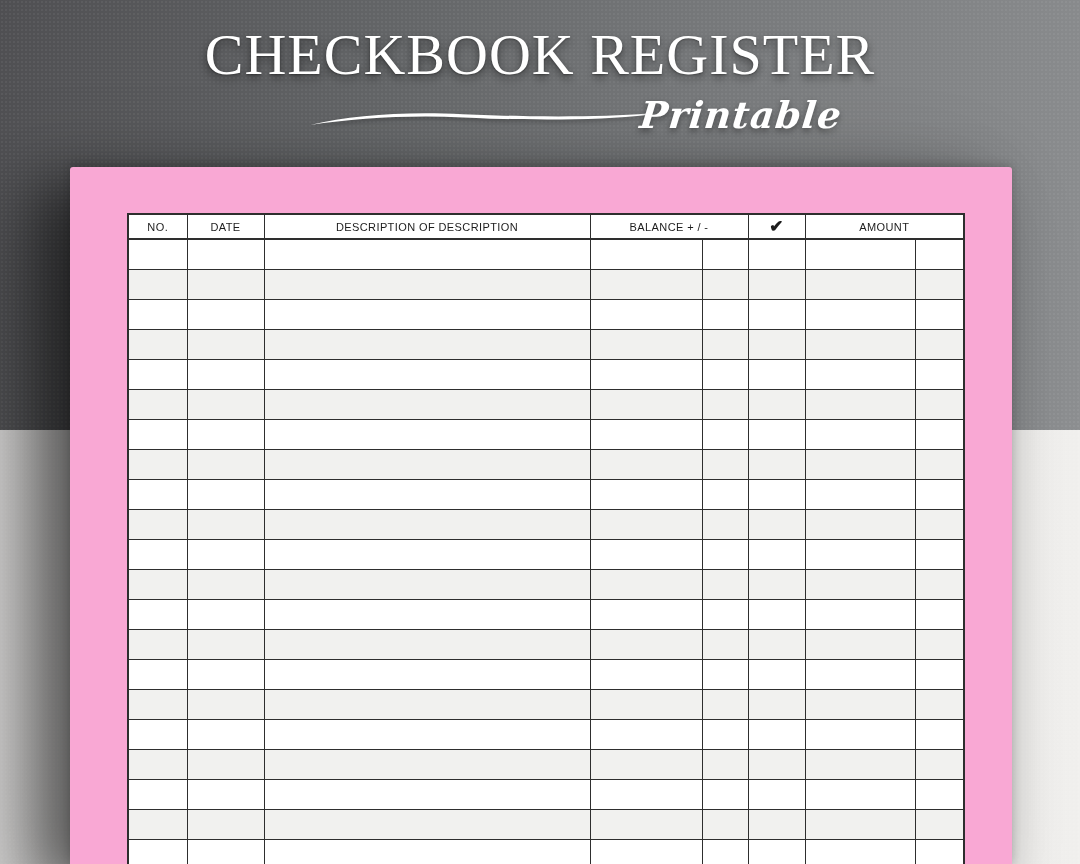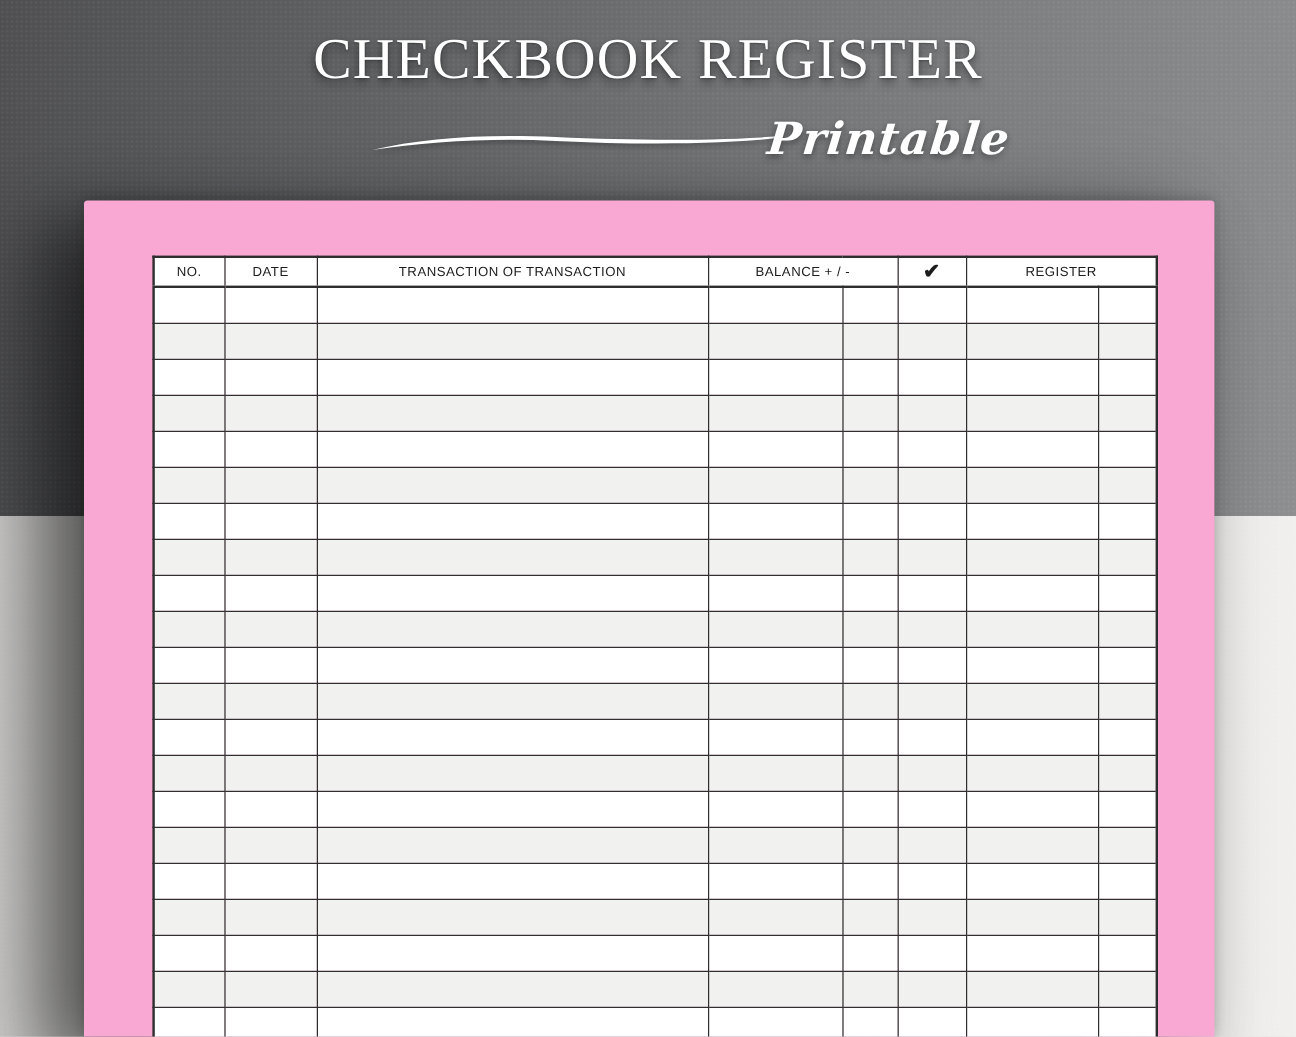--- a/index.html
+++ b/index.html
@@ -43,21 +43,21 @@
     position: absolute;
     left: 0; top: 26px;
     width: 1080px;
     text-align: center;
     z-index: 3;
   }
   .main-title {
     margin: 0;
     font-family: "Liberation Serif", serif;
     font-weight: 400;
-    font-size: 48px;
+    font-size: 58px;
     line-height: 1.0;
     letter-spacing: 1px;
     color: #ffffff;
     text-shadow: 0 4px 8px rgba(0,0,0,0.45), 0 1px 2px rgba(0,0,0,0.35);
     white-space: nowrap;
   }
   .swoosh {
     position: absolute;
     left: 308px; top: 111px;
     width: 342px; height: 16px;
@@ -161,24 +161,24 @@
         <col class="col-amt">
           <col class="col-amtc">
           <col class="col-chk">
         <col class="col-bal">
           <col class="col-balc">
       </colgroup>
       <thead>
         <tr>
           <th>NO.</th>
           <th>DATE</th>
-          <th>TRANSACTION OF TRANSACTION</th>
+          <th>DESCRIPTION OF DESCRIPTION</th>
           <th colspan="2">BALANCE + / -</th>
           <th class="h-check">✔</th>
-          <th colspan="2">REGISTER</th>
+          <th colspan="2">AMOUNT</th>
         </tr>
       </thead>
       <tbody>
           <tr>
             <td></td>
             <td></td>
             <td></td>
             <td></td>
             <td></td>
             <td></td>

